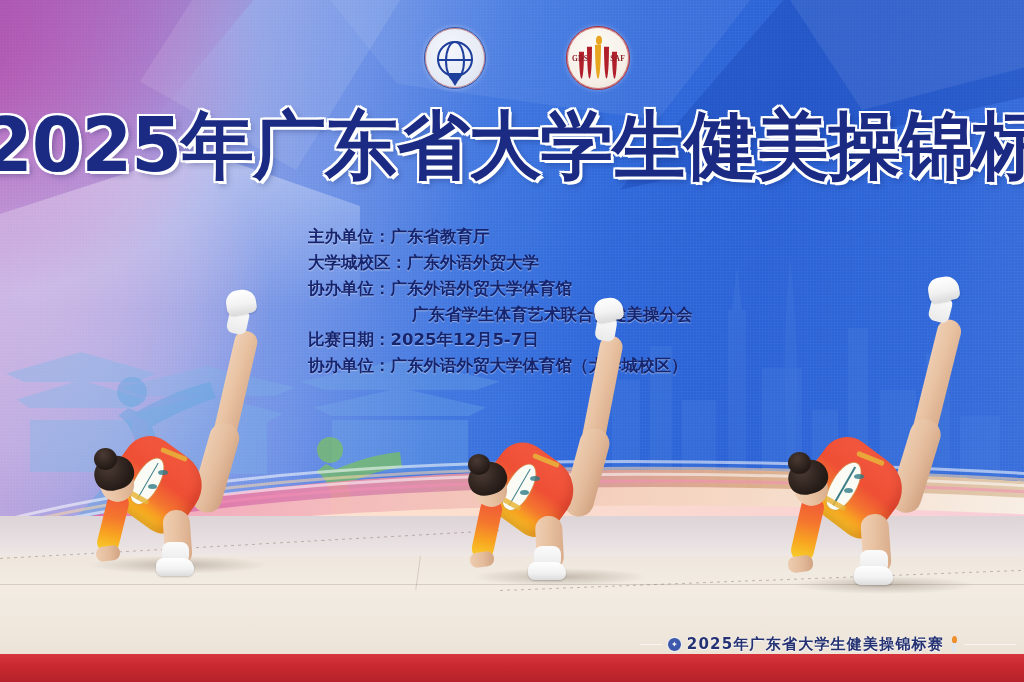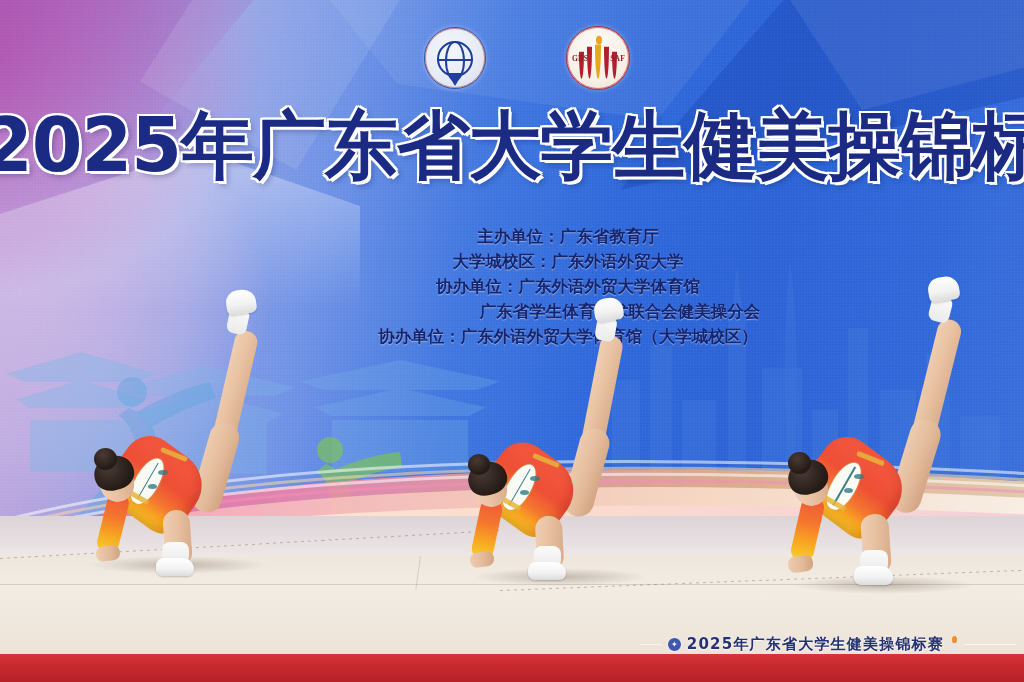--- a/index.html
+++ b/index.html
@@ -1,19 +1,19 @@
 <!DOCTYPE html>
 <html><head>
 <meta charset="utf-8">
 <style>
   * { margin:0; padding:0; box-sizing:border-box; }
   html,body { width:1024px; height:682px; overflow:hidden; background:#000; }
   body { font-family:"Liberation Sans","DejaVu Sans",sans-serif; }
 
-  #stage { position:relative; width:1024px; height:682px; overflow:hidden;text-align:center; }
+  #stage { position:relative; width:1024px; height:682px; overflow:hidden; }
 
   
   .backdrop {
     position:absolute; left:0; top:0; width:1024px; height:560px;
     background:
       
       radial-gradient(ellipse 420px 330px at -40px 60px, rgba(186,96,186,.92) 0%, rgba(176,110,196,.55) 45%, rgba(176,130,200,0) 72%),
       radial-gradient(ellipse 300px 260px at 30px 300px, rgba(205,185,230,.85) 0%, rgba(205,190,232,.35) 55%, rgba(205,190,232,0) 80%),
       linear-gradient(100deg,
         #c9a7d8 0%, #bca4dd 7%, #a9a3e0 14%,
@@ -144,21 +144,21 @@
   }
 
   
   .info {
     position:absolute; left:308px; top:224px; width:520px;
     color:#16246e; font-size:16.5px; line-height:25px; font-weight:bold;
     font-family:"DejaVu Sans","Liberation Sans",sans-serif;
     text-shadow:0 1px 1px rgba(255,255,255,.45);
   }
   .info-row { white-space:nowrap; }
-  .info-row .lbl { display:inline-block; }
+  .info-row .lbl { display:inline-block;font-family:Liberation Mono, monospace; }
   .info-cont { padding-left:104px; }
 
   
   .watermark {
     position:absolute; right:8px; bottom:26px; height:24px;
     display:flex; align-items:center; gap:5px;
     opacity:.93;
   }
   .wm-line { width:22px; height:1px; background:rgba(255,255,255,.65); }
   .wm-circ {
@@ -349,20 +349,23 @@
       <div class="info-row">
         <span class="lbl">大学城校区：</span><span>广东外语外贸大学</span>
       </div>
       <div class="info-row">
         <span class="lbl">协办单位：</span><span>广东外语外贸大学体育馆</span>
       </div>
       <div class="info-row info-cont">
         <span>广东省学生体育艺术联合会健美操分会</span>
       </div>
       <div class="info-row">
+        <span class="lbl">比赛日期：</span><span>2025年12月5-7日</span>
+      </div>
+      <div class="info-row">
         <span class="lbl">协办单位：</span><span>广东外语外贸大学体育馆（大学城校区）</span>
       </div>
     </div>
   </div>
 
   <div class="apron"></div>
   <div class="floor">
     <div class="floor-seam" style="left:0;top:28px;width:1024px;height:1px;"></div>
     <div class="floor-dash" style="left:0;top:2px;width:500px;transform:rotate(-3.2deg);transform-origin:left;"></div>
     <div class="floor-dash" style="left:500px;top:34px;width:540px;transform:rotate(-2.2deg);transform-origin:left;"></div>

